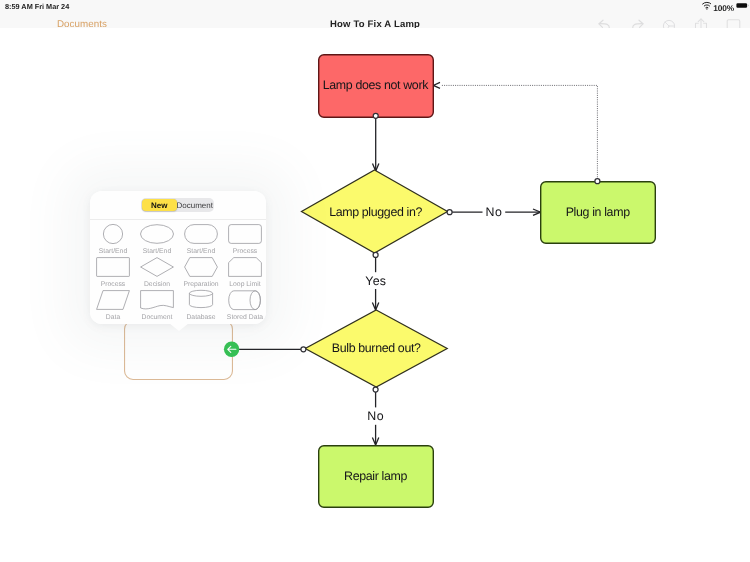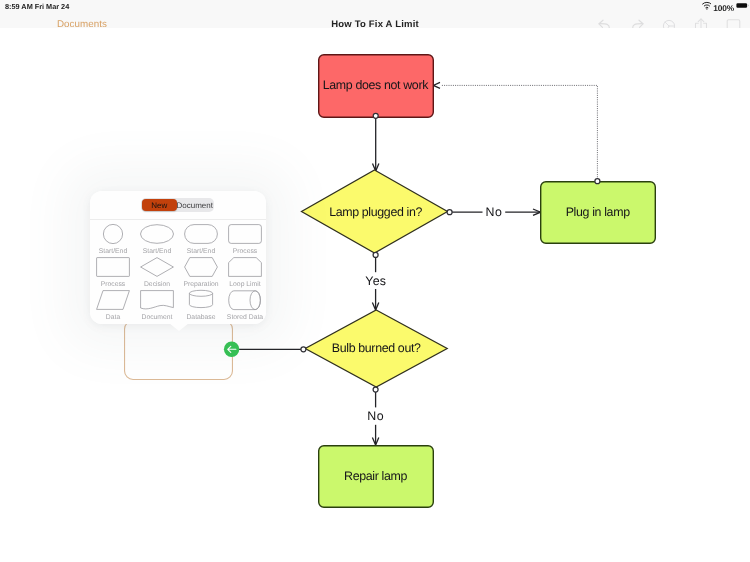--- a/index.html
+++ b/index.html
@@ -34,21 +34,21 @@
     border-radius:12px;
     box-shadow:0 0 46px 26px rgba(118,123,133,0.062), 0 2px 9px rgba(100,105,115,0.09);}
   .popover{position:absolute;left:90px;top:191px;width:176px;height:133px;
     border-radius:12px;background:#FEFEFE;overflow:hidden;}
   .pop-head{position:absolute;left:0;top:0;width:176px;height:28px;
     border-bottom:1px solid #ECECEC;}
   .seg{position:absolute;left:51px;top:7px;width:73px;height:14px;border-radius:5px;
     background:#E8E8EA;display:flex;padding:1px;box-sizing:border-box;}
   .seg-item{flex:1;display:flex;align-items:center;justify-content:center;
     font-size:8px;color:#3c3c3e;border-radius:4px;letter-spacing:0.0px;}
-  .seg-item.sel{background:#c2410c;font-weight:normal;color:#111;
+  .seg-item.sel{background:#fde047;font-weight:bold;color:#111;
     box-shadow:0 0 1px rgba(0,0,0,0.22),0 1px 1.5px rgba(0,0,0,0.14);}
   .grid{position:absolute;left:0;top:25px;width:176px;height:112px;}
   .cell{position:absolute;width:44px;height:36px;}
   .cell .sh{position:absolute;left:0;top:0;width:44px;height:24px;
     display:flex;align-items:center;justify-content:center;}
   .cell .lb{position:absolute;left:0;top:26px;width:44px;text-align:center;
     font-size:6.8px;color:#A3A3A7;letter-spacing:0.0px;}
     .pop-arrow{position:absolute;left:169px;top:323px;width:0;height:0;
     border-left:10px solid transparent;border-right:10px solid transparent;
     border-top:8px solid #FEFEFE;}
@@ -77,21 +77,21 @@
         <svg width="13.6" height="10" viewBox="0 0 13.6 10">
           <rect x="0.4" y="3.3" width="10.7" height="4.4" rx="1.2" fill="#0d0d0d"></rect>
           <path d="M11.9 4.6 v1.8 a1.0 1.0 0 0 0 0.65 -0.9 a1.0 1.0 0 0 0 -0.65 -0.9 z" fill="#0d0d0d" opacity="0.38"></path>
         </svg>
       </span>
     </div>
   </div>
 
   <div class="navbar">
     <div class="nav-back">Documents</div>
-    <div class="nav-title">How To Fix A Limit</div>
+    <div class="nav-title">How To Fix A Lamp</div>
     <div class="nav-tools">
       <span class="tool">
         <svg width="14" height="14" viewBox="0 0 14 14">
           <path d="M1.1 4.7 C4.4 4.7 7.6 4.6 9.4 5.6 C12.2 7.1 11.9 11.0 8.5 11.9 C7.4 12.2 6.2 12.2 5.2 12.0" fill="none" stroke="#DDDDDE" stroke-width="1.15" stroke-linecap="round"></path>
           <path d="M5.0 1.2 L1.0 4.8 L4.5 8.4" fill="none" stroke="#DDDDDE" stroke-width="1.15" stroke-linecap="round" stroke-linejoin="round"></path>
         </svg>
       </span>
       <span class="tool">
         <svg width="14" height="14" viewBox="0 0 14 14">
           <path d="M12.9 4.7 C9.6 4.7 6.4 4.6 4.6 5.6 C1.8 7.1 2.1 11.0 5.5 11.9 C6.6 12.2 7.8 12.2 8.8 12.0" fill="none" stroke="#DDDDDE" stroke-width="1.15" stroke-linecap="round"></path>

